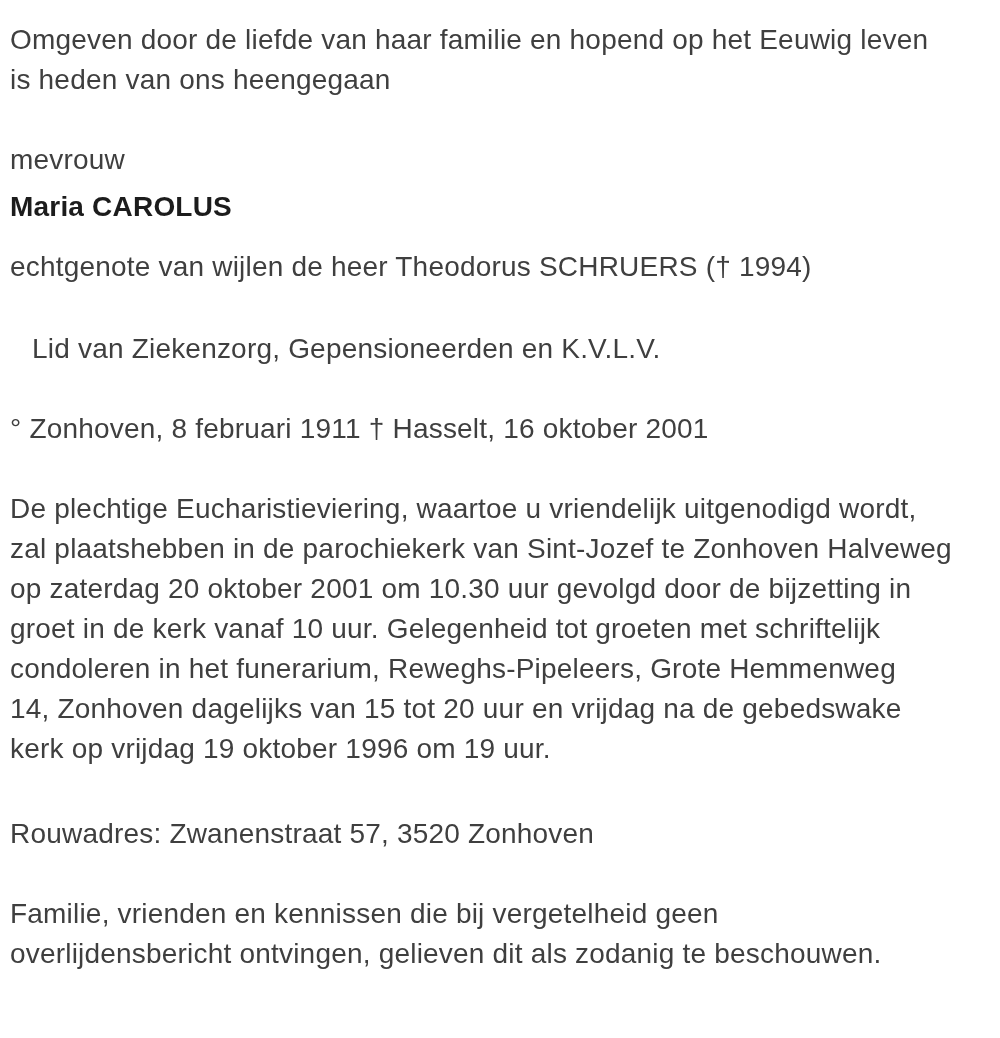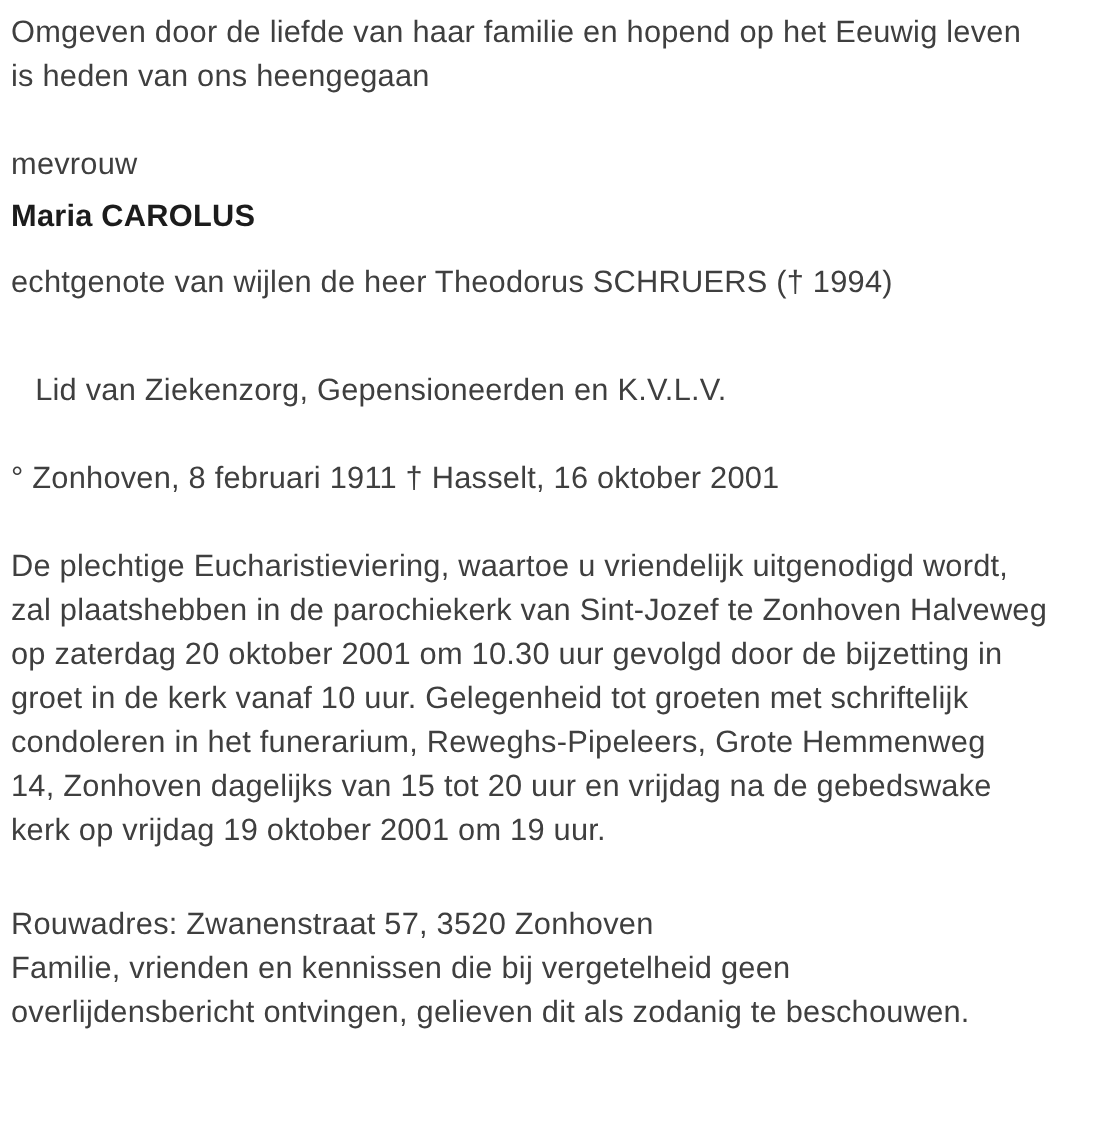--- a/index.html
+++ b/index.html
@@ -9,44 +9,44 @@
   }
   body {
     width: 1000px;
     min-height: 1038px;
     font-family: "Liberation Sans", "DejaVu Sans", sans-serif;
   }
   .page {
     box-sizing: border-box;
     width: 1000px;
     min-height: 1038px;
-    padding: 9px 12px 0 10px;
+    padding: 20px 12px 0 10px;
     background: var(--page-bg, #ffffff);
     color: var(--text-color, #3f3f3f);
   }
   .para {
     margin: 0;
     font-size: 28px;
     line-height: 40px;
     letter-spacing: 0.2px;
     font-weight: 400;
   }
   .line { display: block; }
   .intro        { margin-bottom: 40px; }
   .salutation   { margin-bottom: 7px; }
   .deceased-name {
     margin-bottom: 20px;
     font-weight: 700;
     color: var(--name-color, #1c1c1c);
   }
-  .spouse       { margin-bottom: 59px; }
+  .spouse       { margin-bottom: 42px; }
   .membership   { margin-bottom: 40px; margin-left: 22px; }
   .birth-death  { margin-bottom: 40px; }
   .ceremony     { margin-bottom: 45px; }
-  .address      { }
+  .address      { margin-bottom: 40px; }
   .closing      { margin-bottom: 0; }
 </style>
 </head>
 <body>
 
 <main class="page" style="--page-bg: #ffffff; --text-color: #3f3f3f; --name-color: #1c1c1c;">
 
   <p class="para intro">
     <span class="line">Omgeven door de liefde van haar familie en hopend op het Eeuwig leven</span>
     <span class="line">is heden van ons heengegaan</span>
@@ -62,21 +62,21 @@
 
   <p class="para birth-death">° Zonhoven, 8 februari 1911 † Hasselt, 16 oktober 2001</p>
 
   <p class="para ceremony">
     <span class="line">De plechtige Eucharistieviering, waartoe u vriendelijk uitgenodigd wordt,</span>
     <span class="line">zal plaatshebben in de parochiekerk van Sint-Jozef te Zonhoven Halveweg</span>
     <span class="line">op zaterdag 20 oktober 2001 om 10.30 uur gevolgd door de bijzetting in</span>
     <span class="line">groet in de kerk vanaf 10 uur. Gelegenheid tot groeten met schriftelijk</span>
     <span class="line">condoleren in het funerarium, Reweghs-Pipeleers, Grote Hemmenweg</span>
     <span class="line">14, Zonhoven dagelijks van 15 tot 20 uur en vrijdag na de gebedswake</span>
-    <span class="line">kerk op vrijdag 19 oktober 2001 om 19 uur.</span>
+    <span class="line">kerk op vrijdag 19 oktober 1996 om 19 uur.</span>
   </p>
 
   <p class="para address">Rouwadres: Zwanenstraat 57, 3520 Zonhoven</p>
 
   <p class="para closing">
     <span class="line">Familie, vrienden en kennissen die bij vergetelheid geen</span>
     <span class="line">overlijdensbericht ontvingen, gelieven dit als zodanig te beschouwen.</span>
   </p>
 
 </main>

